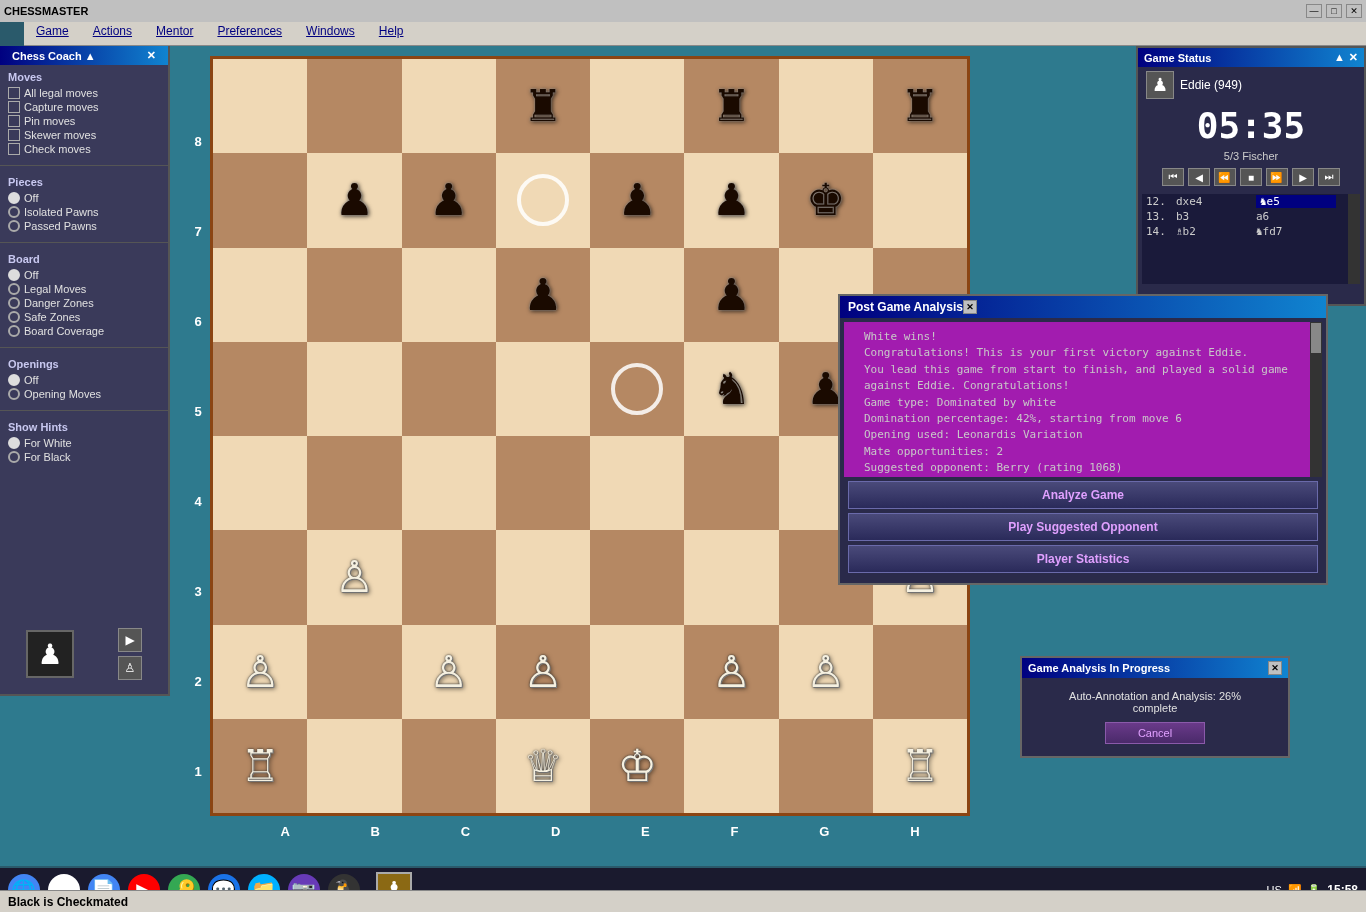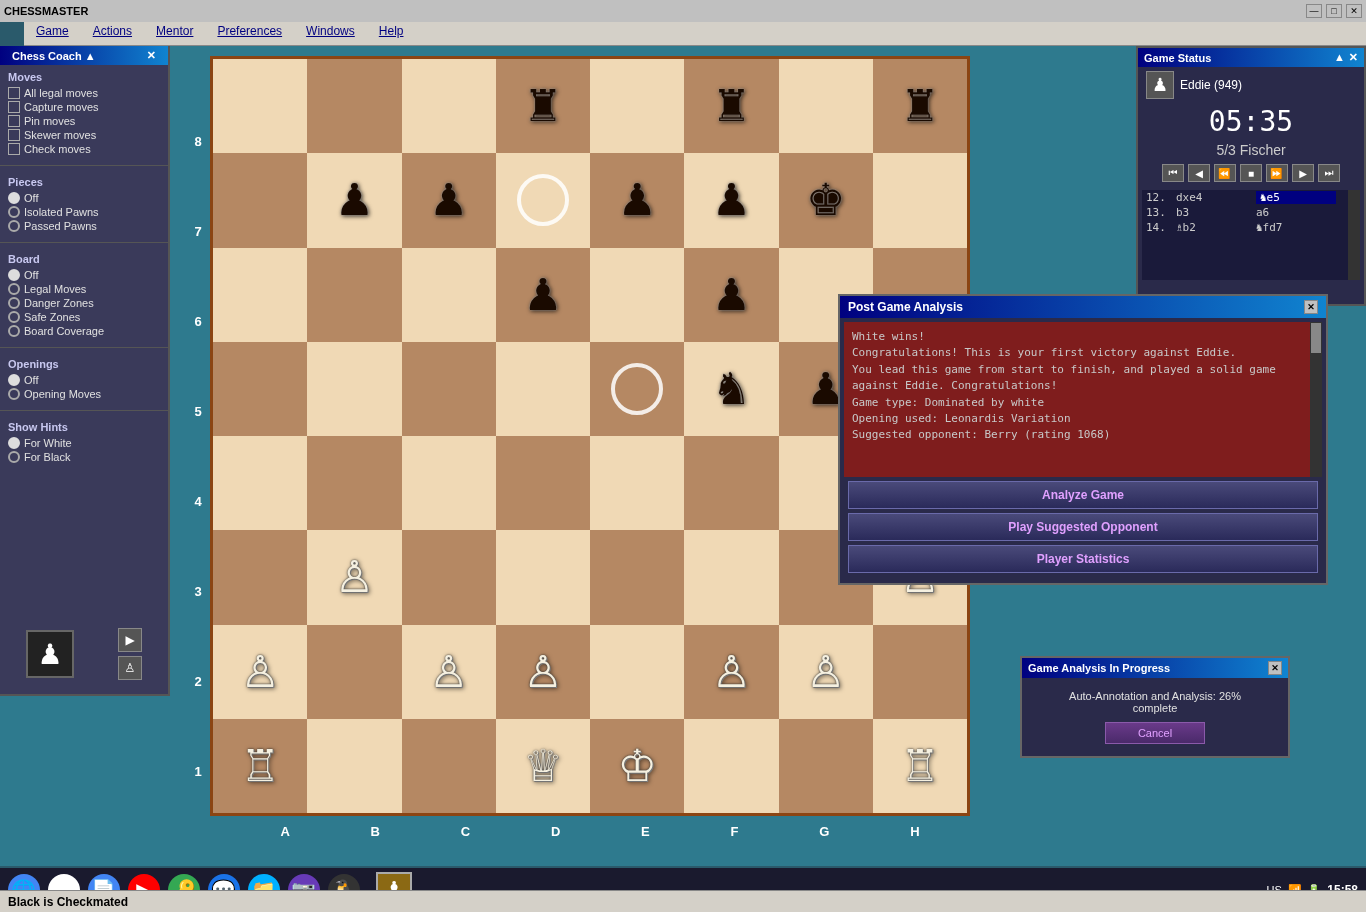--- a/index.html
+++ b/index.html
@@ -314,30 +314,30 @@
       border: 1px solid #888;
       display: flex; align-items: center; justify-content: center;
       font-size: 18px;
     }
     .player-name {
       color: #fff;
       font-size: 12px;
     }
     .timer-display {
       color: #fff;
-      font-size: 28px;
-      font-weight: normal;
+      font-size: 36px;
+      font-weight: bold;
       text-align: center;
       padding: 2px 0;
       font-family: monospace;
     }
     .game-info-text {
       text-align: center;
       color: #ccc;
-      font-size: 14px;
+      font-size: 11px;
       padding: 2px 0;
     }
     .control-buttons {
       display: flex;
       justify-content: center;
       gap: 4px;
       padding: 4px;
     }
     .ctrl-btn {
       background: #555;
@@ -382,37 +382,36 @@
       z-index: 50;
     }
     .dialog-title-bar {
       background: linear-gradient(to right, #000080, #1084d0);
       color: #fff;
       font-size: 12px;
       font-weight: bold;
       padding: 4px 8px;
       display: flex;
       align-items: center;
-      justify-content: space-between;
     }
     .dialog-close {
       background: #c0c0c0;
       color: #000;
       border: 1px solid #888;
       width: 14px; height: 14px;
       font-size: 9px;
       cursor: pointer;
       display: flex; align-items: center; justify-content: center;
     }
     .analysis-text-area {
-      background: #7f1d1d;
+      background: #a21caf;
       color: #c8c8c8;
       font-size: 11px;
       font-family: monospace;
-      padding: 6px 8px;
+      padding: 6px 20px;
       height: 155px;
       overflow: hidden;
       position: relative;
       margin: 4px;
     }
     .analysis-line {
       margin: 1px 0;
       line-height: 1.4;
     }
     .dialog-btn {
@@ -811,21 +810,23 @@
     <div class="dialog-title-bar">
       <span>Post Game Analysis</span>
       <div class="dialog-close">✕</div>
     </div>
     <div class="analysis-text-area">
       <div class="analysis-line">White wins!</div>
       <div class="analysis-line">Congratulations! This is your first victory against Eddie.</div>
       <div class="analysis-line">You lead this game from start to finish, and played a solid game</div>
       <div class="analysis-line">against Eddie. Congratulations!</div>
       <div class="analysis-line">Game type: Dominated by white</div>
+      <div class="analysis-line">Domination percentage: 42%, starting from move 6</div>
       <div class="analysis-line">Opening used: Leonardis Variation</div>
+      <div class="analysis-line">Mate opportunities: 2</div>
       <div class="analysis-line">Suggested opponent: Berry (rating 1068)</div>
       <div class="analysis-scrollbar">
         <div class="scrollbar-thumb"></div>
       </div>
     </div>
     <button class="dialog-btn">Analyze Game</button>
     <button class="dialog-btn">Play Suggested Opponent</button>
     <button class="dialog-btn">Player Statistics</button>
     <div style="height:6px;"></div>
   </div>

